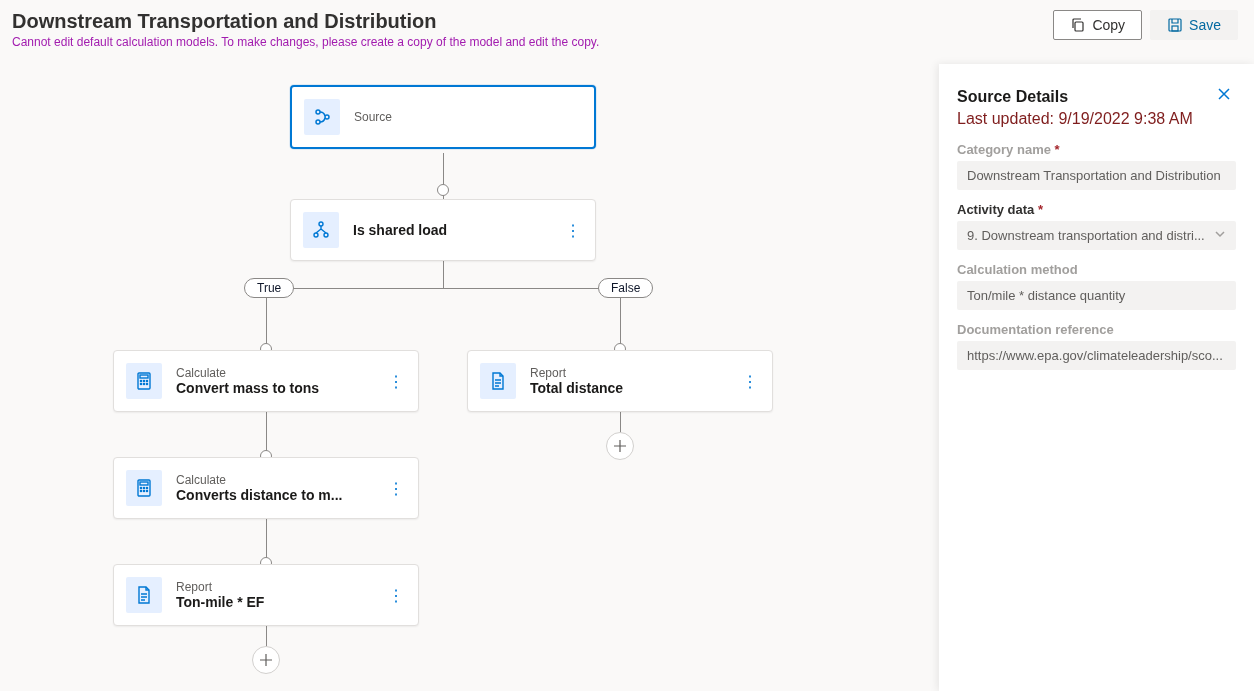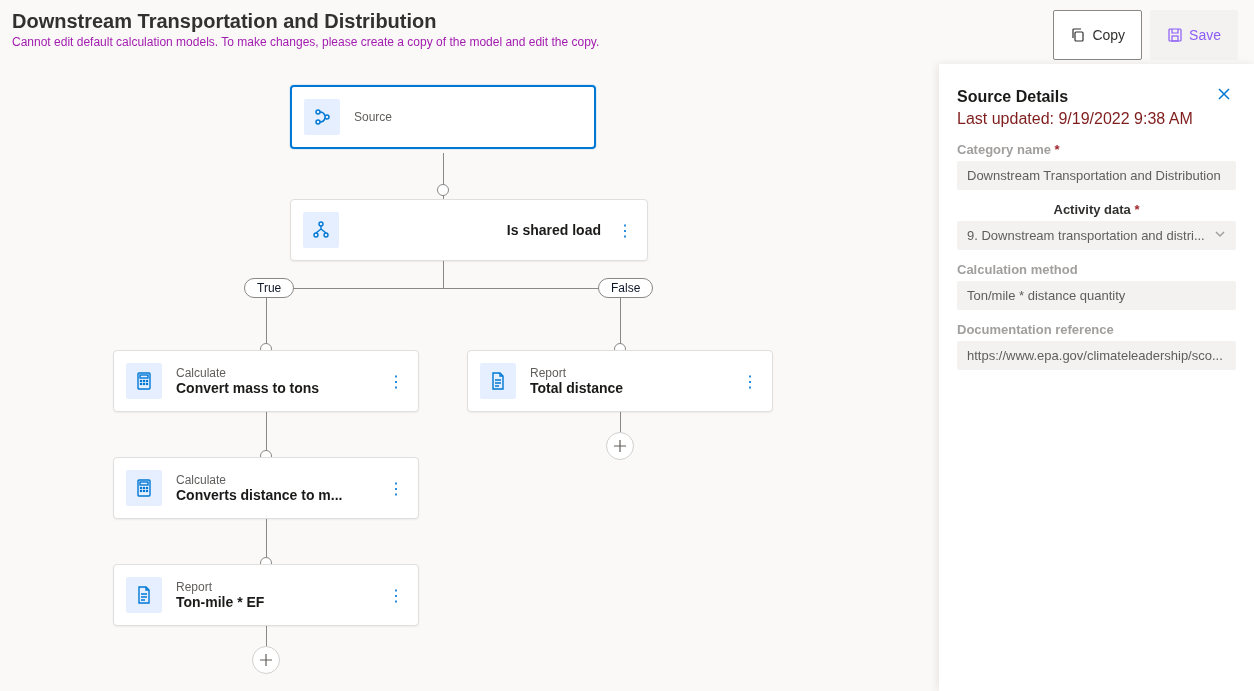--- a/index.html
+++ b/index.html
@@ -33,35 +33,35 @@
     }
     .header-right {
       display: flex;
       gap: 8px;
       align-items: center;
     }
     .btn {
       display: inline-flex;
       align-items: center;
       gap: 6px;
-      padding: 16px 16px;
+      padding: 6px 16px;
       font-size: 14px;
       border-radius: 2px;
       cursor: pointer;
       font-family: inherit;
     }
     .btn-outline {
       background: #fff;
       border: 1px solid #8a8886;
       color: #323130;
     }
     .btn-disabled {
       background: #f3f2f1;
       border: 1px solid #f3f2f1;
-      color: #8b5cf6;
+      color: #0369a1;
       cursor: default;
     }
     .btn svg { width: 16px; height: 16px; }
 
     
     .canvas {
       position: absolute;
       top: 60px;
       left: 0;
       right: 320px;
@@ -200,21 +200,21 @@
       margin-bottom: 14px;
     }
 
     .field { margin-bottom: 12px; }
     .field-label {
       font-size: 13px;
       font-weight: 600;
       color: #a19f9d;
       margin-bottom: 4px;
     }
-    .field-label.active { color: #323130; text-align: center; }
+    .field-label.active { color: #323130; }
     .req { color: #a4262c; }
     .field-input {
       width: 100%;
       background: #f3f2f1;
       border: none;
       border-radius: 2px;
       padding: 7px 10px;
       font-size: 13px;
       color: #605e5c;
       font-family: inherit;
@@ -299,21 +299,21 @@
         <circle cx="6" cy="15" r="2"></circle>
         <circle cx="15" cy="10" r="2"></circle>
         <path d="M8 5 Q12 5 13 9 M8 15 Q12 15 13 11"></path>
       </svg>
     </div>
     <div class="node-body">
       <div class="node-type">Source</div>
     </div>
   </div>
 
-  <div class="node" style="left:290px; top:139px; width:358px;text-align:right;">
+  <div class="node" style="left:290px; top:139px; width:306px;">
     <div class="node-icon">
       <svg viewBox="0 0 20 20" fill="none" stroke="#0078d4" stroke-width="1.4">
         <circle cx="10" cy="4" r="2"></circle>
         <circle cx="5" cy="15" r="2"></circle>
         <circle cx="15" cy="15" r="2"></circle>
         <path d="M10 6v3 M10 9 L5 13 M10 9 L15 13"></path>
       </svg>
     </div>
     <div class="node-body">
       <div class="node-title">Is shared load</div>

